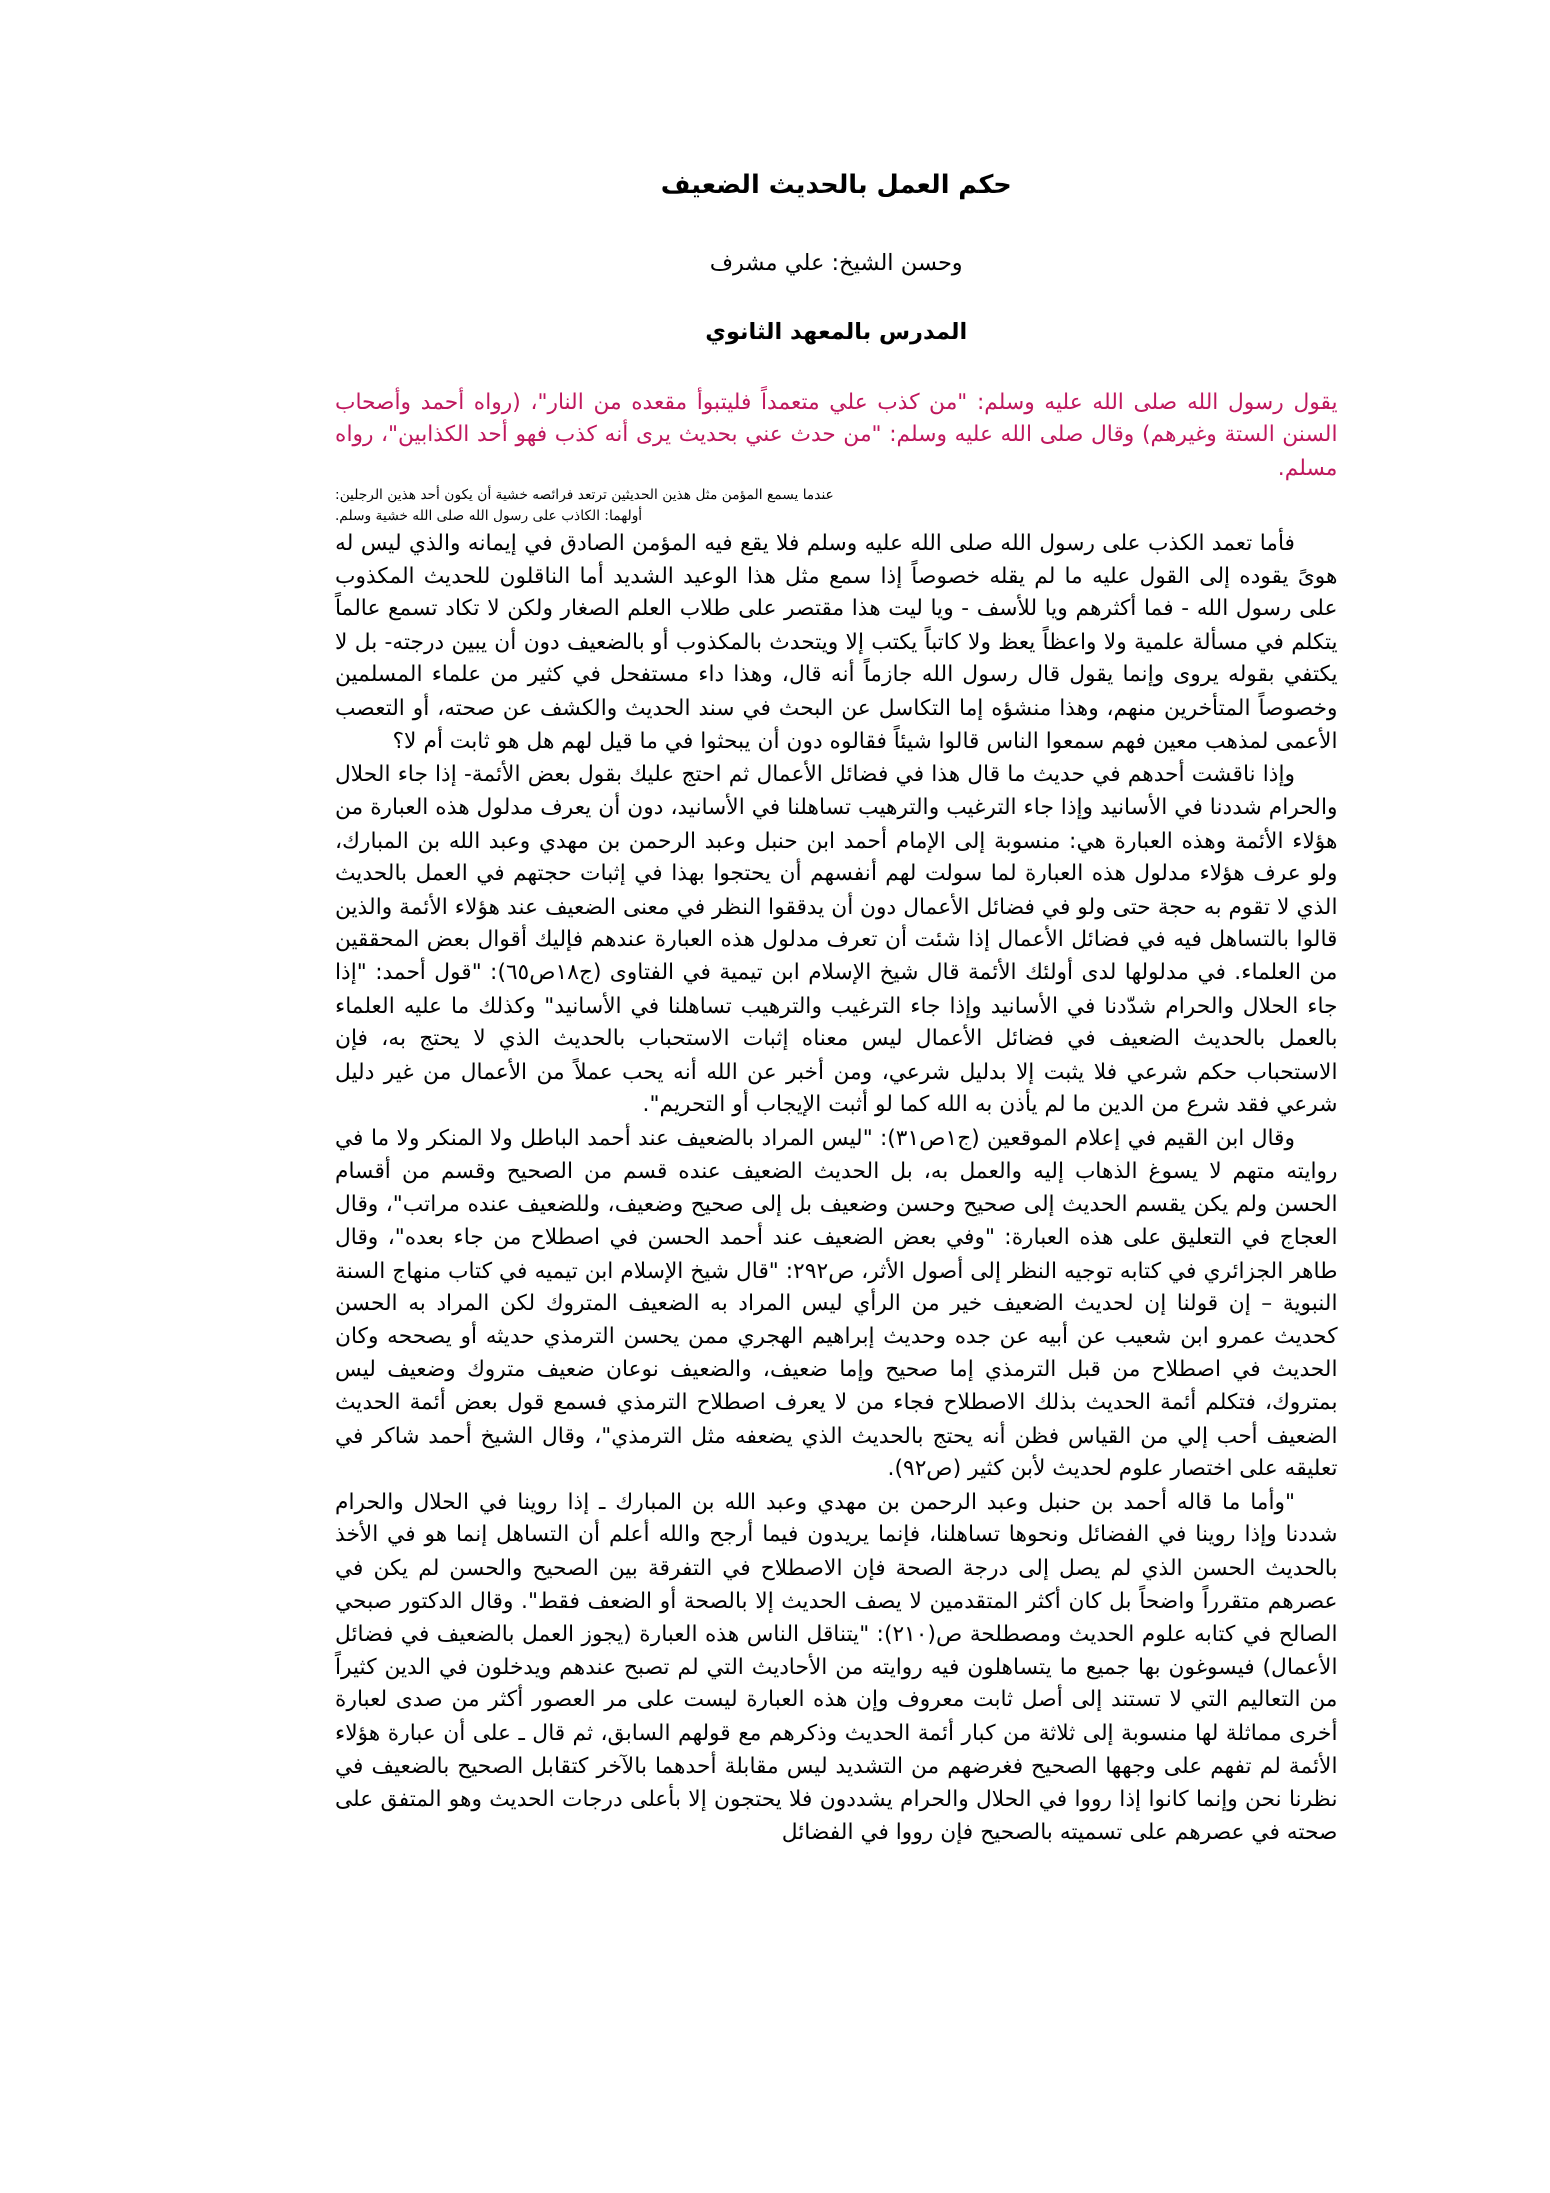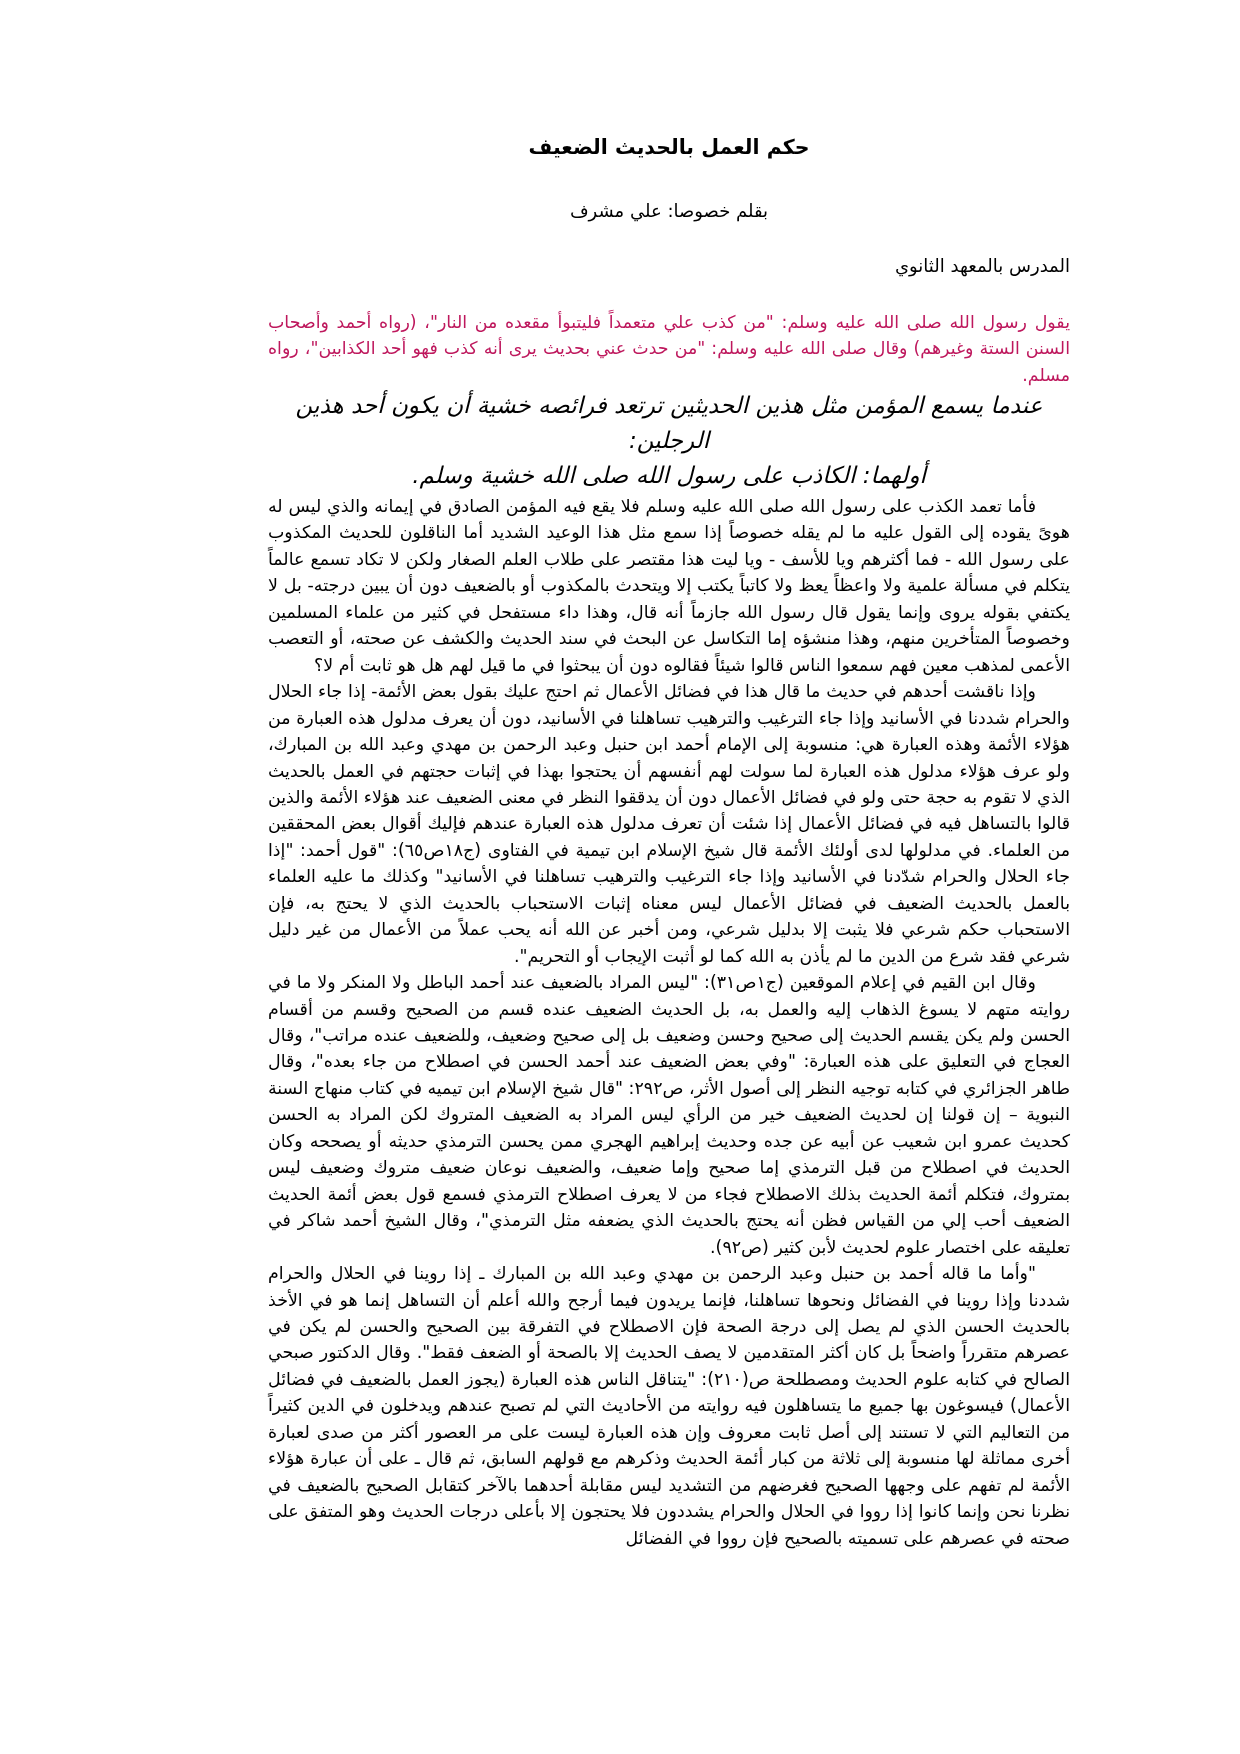--- a/index.html
+++ b/index.html
@@ -32,59 +32,59 @@
     letter-spacing: 0;
   }
   .byline {
     text-align: center;
     font-size: 18px;
     font-weight: normal;
     line-height: 1.5;
     margin: 0 0 28px 0;
   }
   .byline-sub {
+    text-align: center;
     font-size: 18px;
-    font-weight: normal;
+    font-weight: bold;
     line-height: 1.5;
     margin: 0 0 30px 0;
   }
   p.para {
     font-size: 17.4px;
     line-height: 1.52;
     margin: 0;
     text-align: justify;
     text-justify: inter-word;
     text-indent: 0;
   }
   p.para.indent {
     text-indent: 34px;
   }
   p.center-line {
-    font-size: 23px;
+    font-size: 11px;
     line-height: 1.52;
     margin: 0;
-    text-align: center;
-    font-style: italic;
+    text-align: left;
   }
   .para-quote {
     color: #be185d;
     font-size: 17.4px;
     line-height: 1.52;
     margin: 0;
     text-align: justify;
   }
 </style>
 </head>
 <body>
 
 <div class="page">
 
   <h1 class="doc-title">حكم العمل بالحديث الضعيف</h1>
 
-  <div class="byline">بقلم خصوصا: علي مشرف</div>
+  <div class="byline">وحسن الشيخ: علي مشرف</div>
 
   <div class="byline-sub">المدرس بالمعهد الثانوي</div>
 
   <p class="para-quote">يقول رسول الله صلى الله عليه وسلم: "من كذب علي متعمداً فليتبوأ مقعده من النار"، (رواه أحمد وأصحاب السنن الستة وغيرهم) وقال صلى الله عليه وسلم: "من حدث عني بحديث يرى أنه كذب فهو أحد الكذابين"، رواه مسلم.</p>
 
   <p class="center-line">عندما يسمع المؤمن مثل هذين الحديثين ترتعد فرائصه خشية أن يكون أحد هذين الرجلين:</p>
 
   <p class="center-line">أولهما: الكاذب على رسول الله صلى الله خشية وسلم.</p>
 
 

